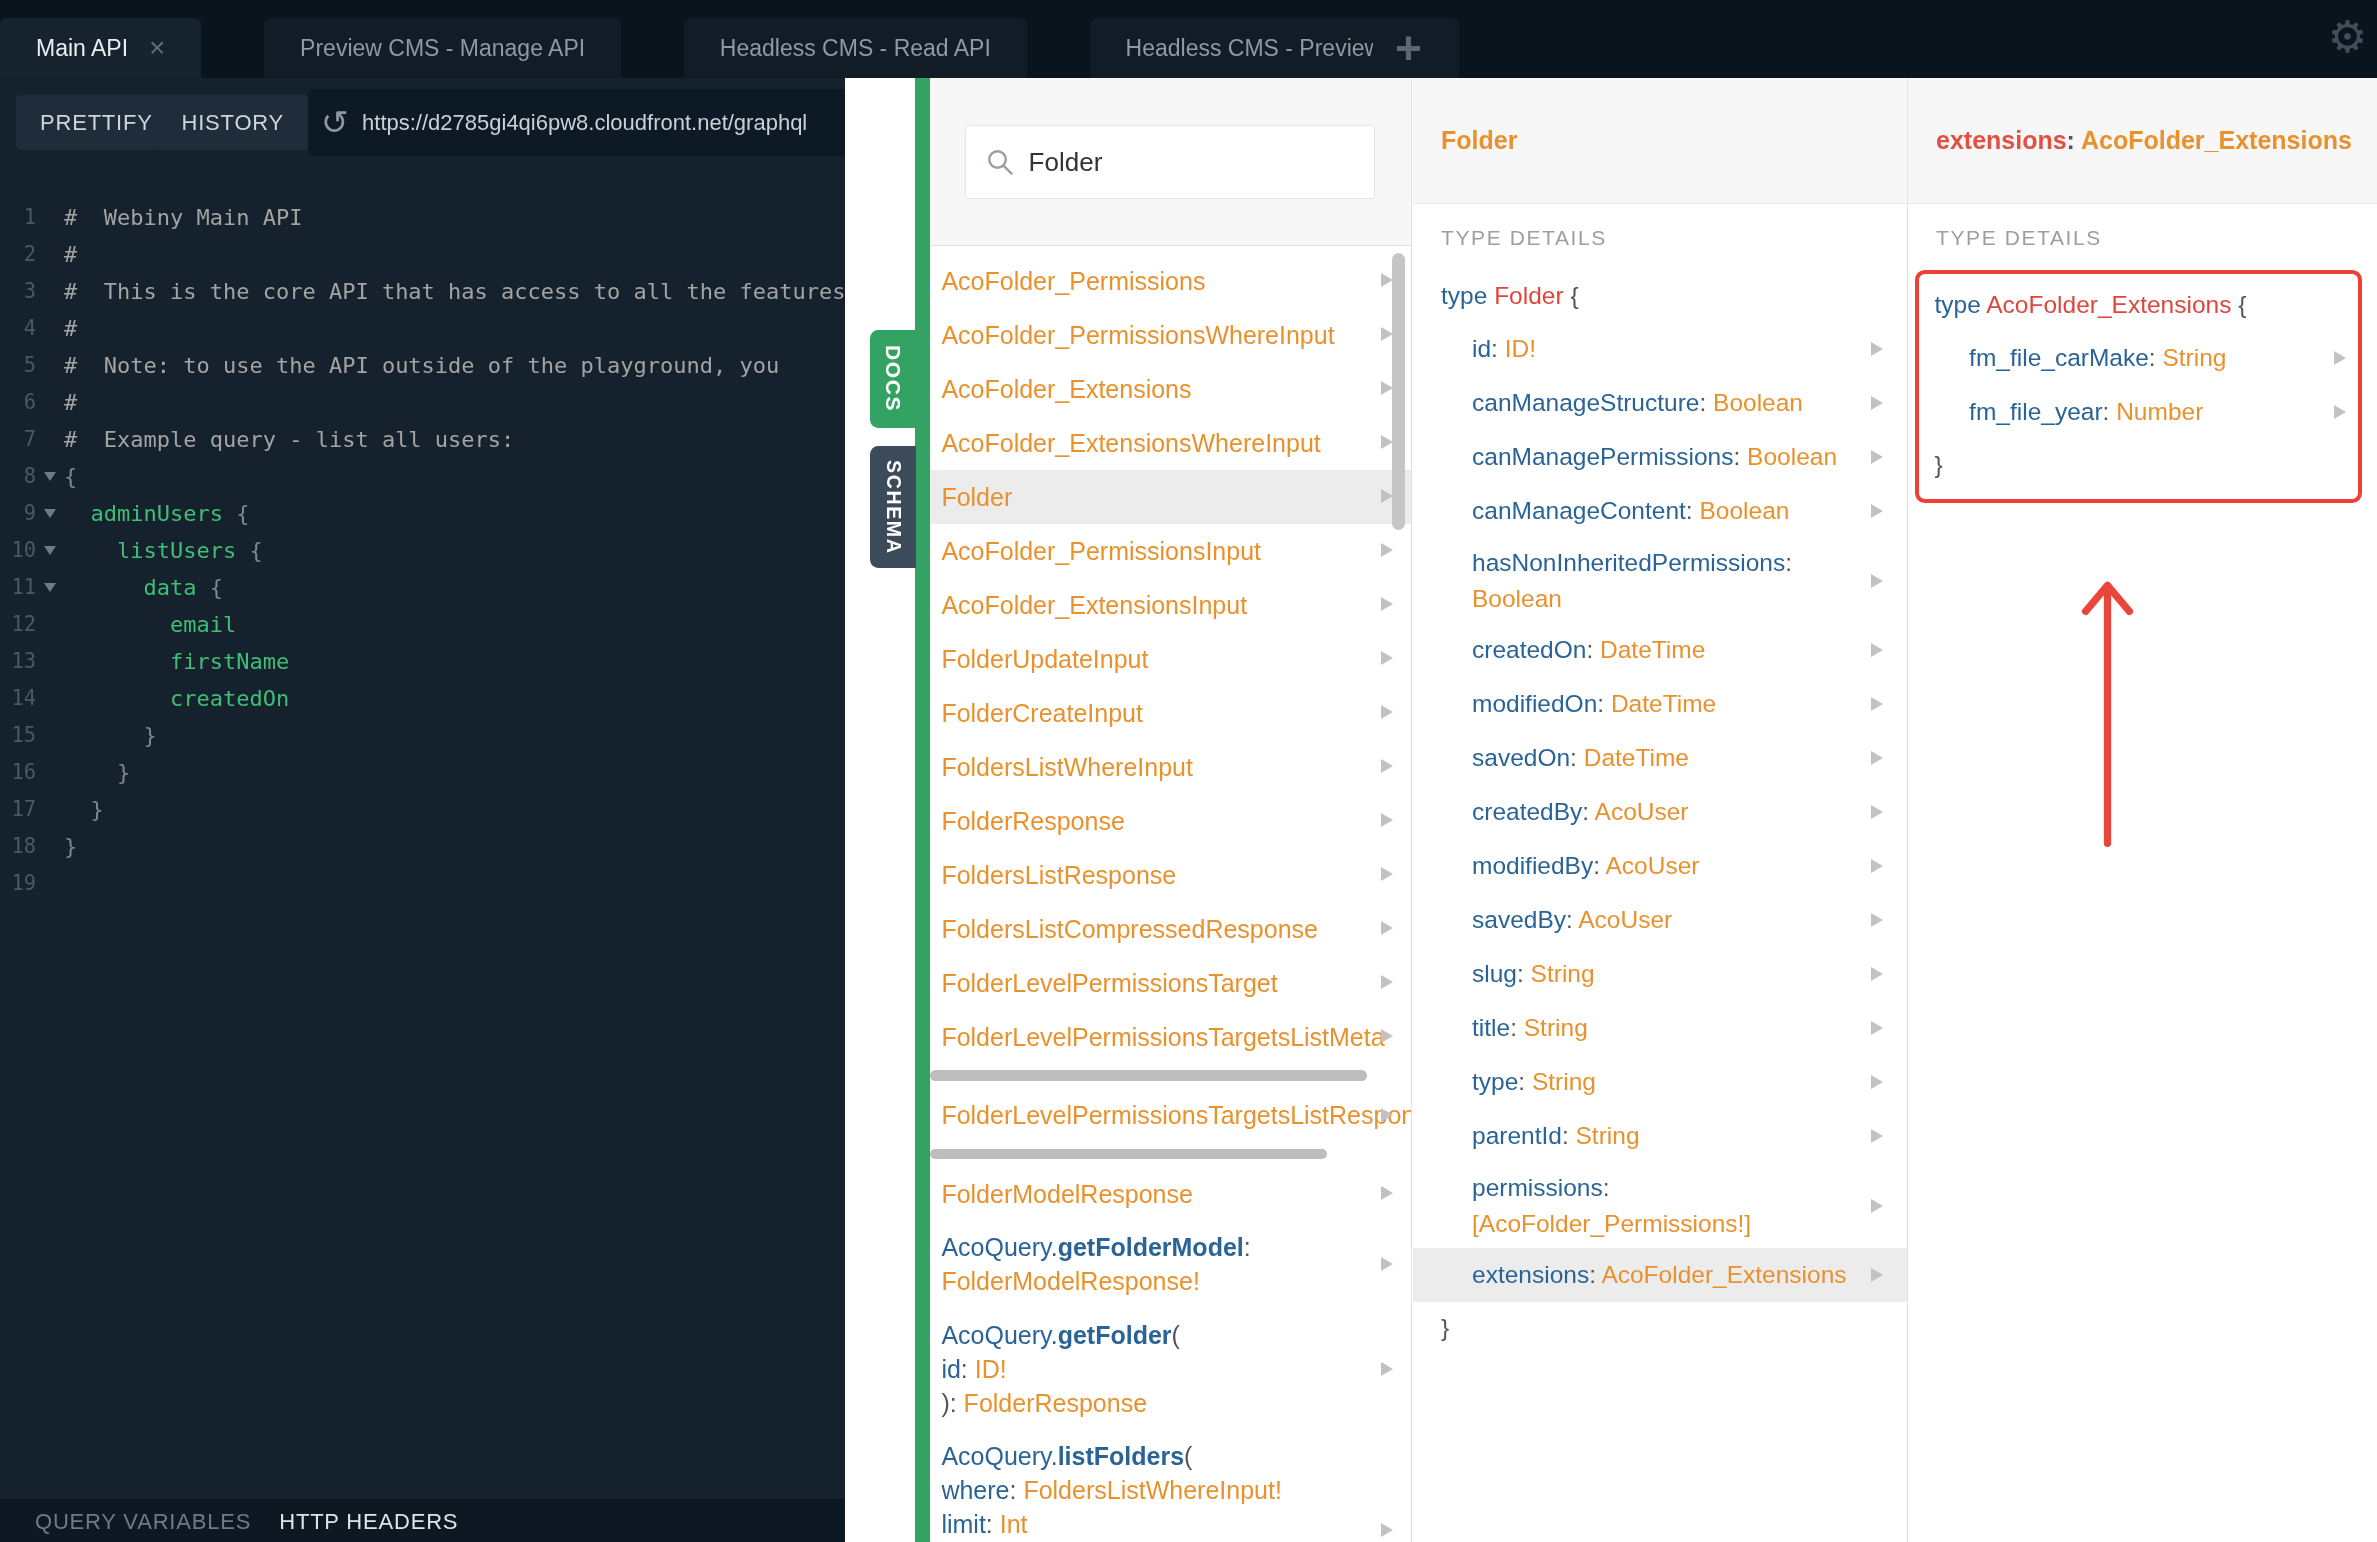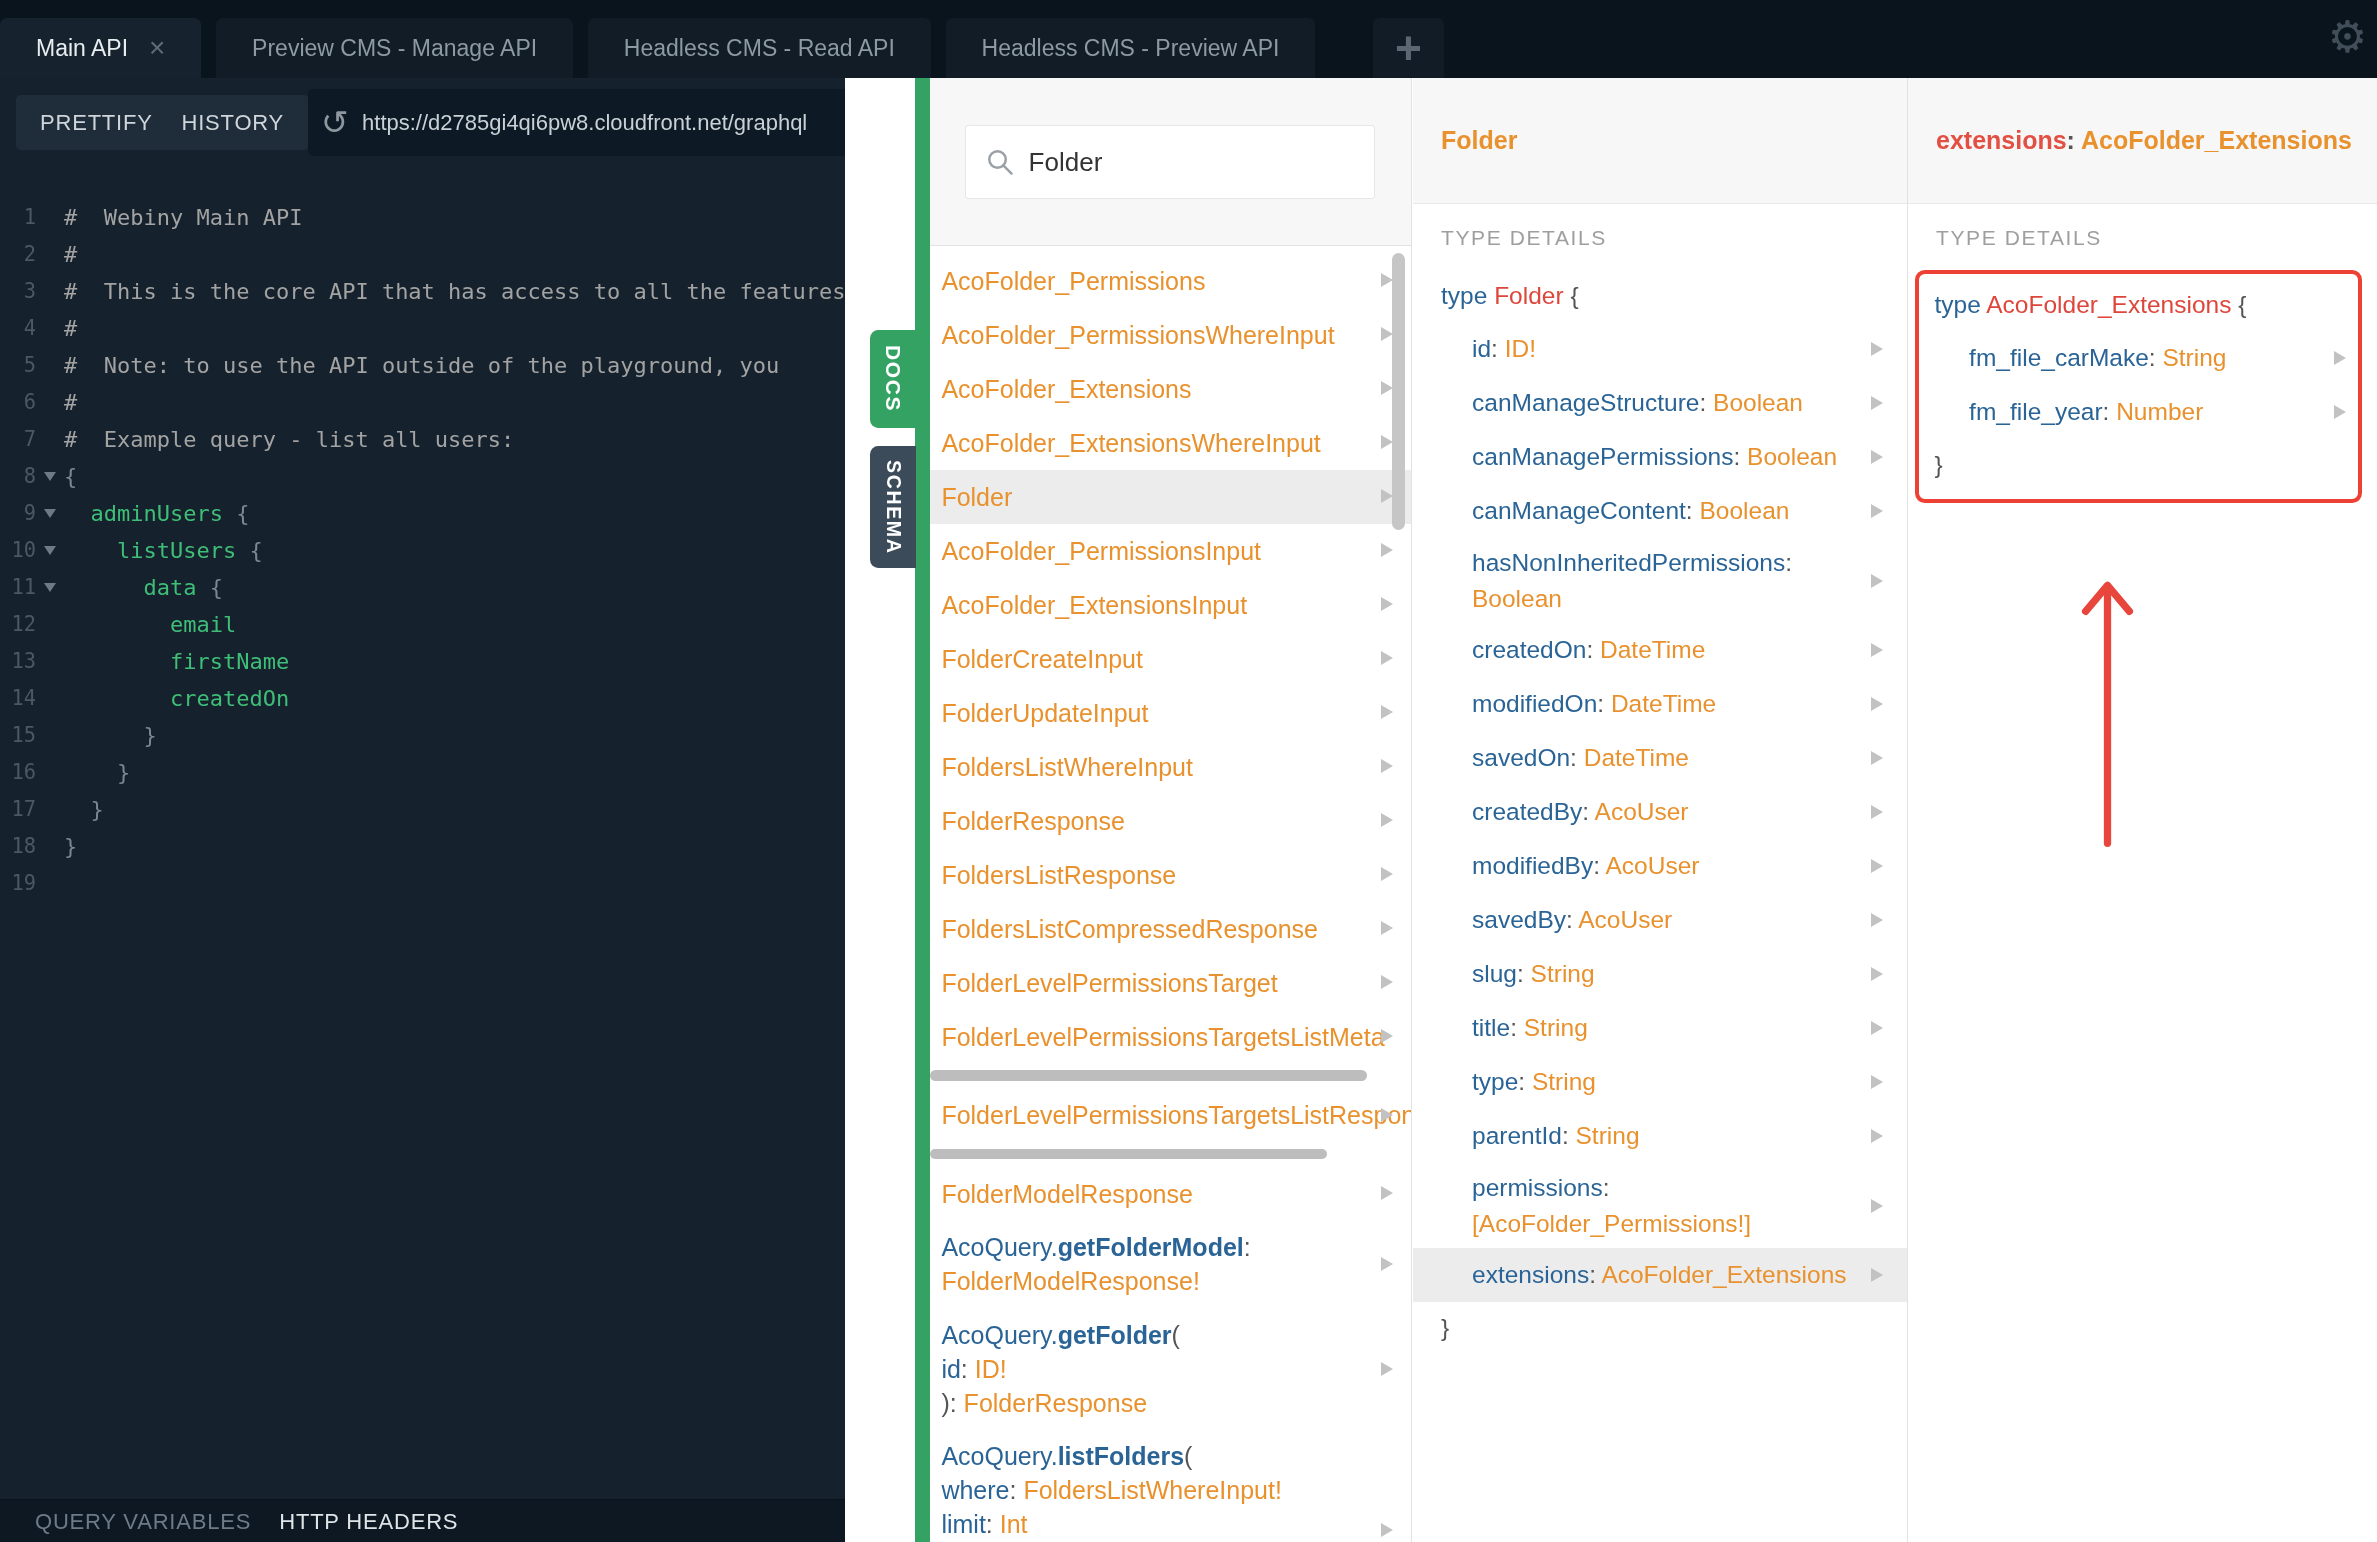--- a/index.html
+++ b/index.html
@@ -1,21 +1,21 @@
 <!DOCTYPE html>
 <html style="--orange: #e8912d; --blue: #2a6496; --red: #de463c; --green: #34a263; --schema: #3b4b5a;font-size:13px"><head>
 <meta charset="utf-8">
 <style>
   html,body{margin:0;padding:0;background:#ffffff;}
   #app{position:relative;width:2377px;height:1542px;overflow:hidden;
        font-family:"Liberation Sans", sans-serif;background:#ffffff;}
 
   
   .tabbar{position:absolute;left:0;top:0;width:2377px;height:78px;background:var(--topbar);}
-  #tabs{position:absolute;left:0;bottom:0;height:60px;display:flex;align-items:flex-end;}
+  #tabs{position:absolute;left:0;bottom:0;height:60px;display:flex;align-items:flex-end;gap:48px;}
   .tab{height:60px;display:flex;align-items:center;padding:0 36px;margin-right:14.7px;
        border-radius:6.5px 6.5px 0 0;background:var(--tab-inactive);color:#8d99a3;
        font-size:23px;white-space:nowrap;cursor:pointer;}
   .tab.active{background:var(--tab-active);color:#e8edf0;}
   .tab .close-icon{margin-left:21px;color:#5f6d78;font-size:28px;line-height:1;}
   .plus-tab{position:absolute;left:1373px;bottom:0;width:71px;height:60px;border-radius:6.5px 6.5px 0 0;
        background:var(--tab-inactive);color:#5b6672;font-size:46px;font-weight:bold;
        display:flex;align-items:center;justify-content:center;cursor:pointer;}
   .gear{position:absolute;right:9.8px;top:11.4px;font-size:44px;color:#414d58;cursor:pointer;
         font-family:"DejaVu Sans", sans-serif;}
@@ -309,25 +309,25 @@
         </div>
         <div class="docs-item">
           <div class="docs-line"><span class="seg-o">AcoFolder_PermissionsInput</span></div>
           <span class="chev"></span>
         </div>
         <div class="docs-item">
           <div class="docs-line"><span class="seg-o">AcoFolder_ExtensionsInput</span></div>
           <span class="chev"></span>
         </div>
         <div class="docs-item">
+          <div class="docs-line"><span class="seg-o">FolderUpdateInput</span></div>
+          <span class="chev"></span>
+        </div>
+        <div class="docs-item">
           <div class="docs-line"><span class="seg-o">FolderCreateInput</span></div>
-          <span class="chev"></span>
-        </div>
-        <div class="docs-item">
-          <div class="docs-line"><span class="seg-o">FolderUpdateInput</span></div>
           <span class="chev"></span>
         </div>
         <div class="docs-item">
           <div class="docs-line"><span class="seg-o">FoldersListWhereInput</span></div>
           <span class="chev"></span>
         </div>
         <div class="docs-item">
           <div class="docs-line"><span class="seg-o">FolderResponse</span></div>
           <span class="chev"></span>
         </div>

